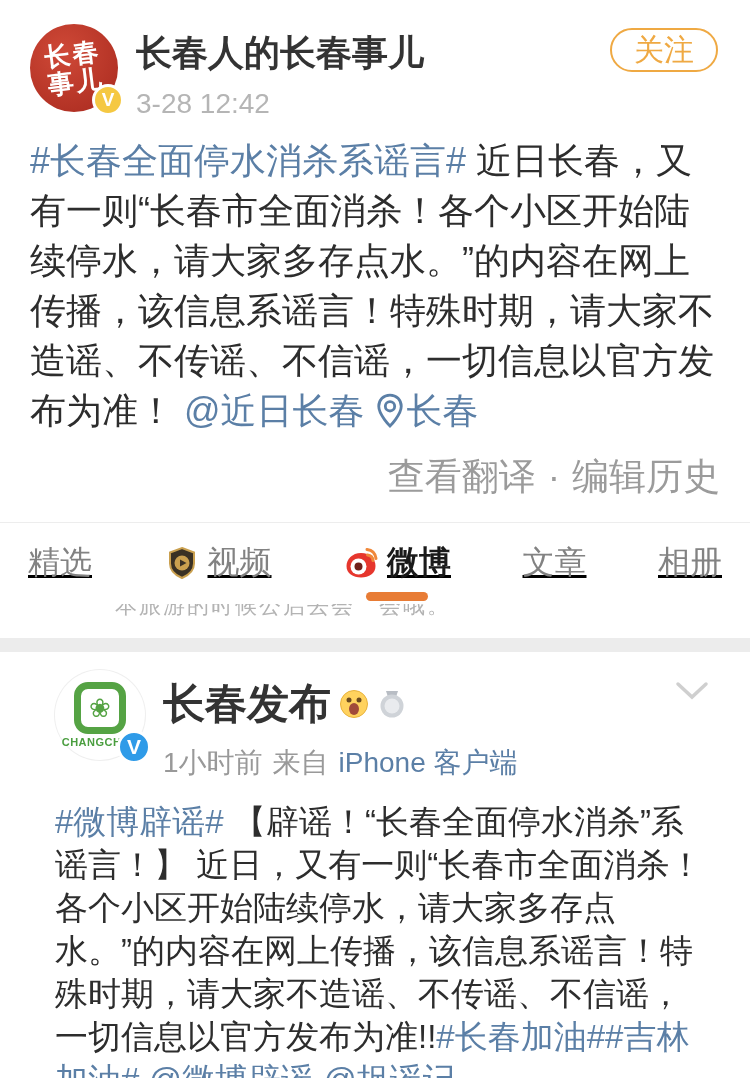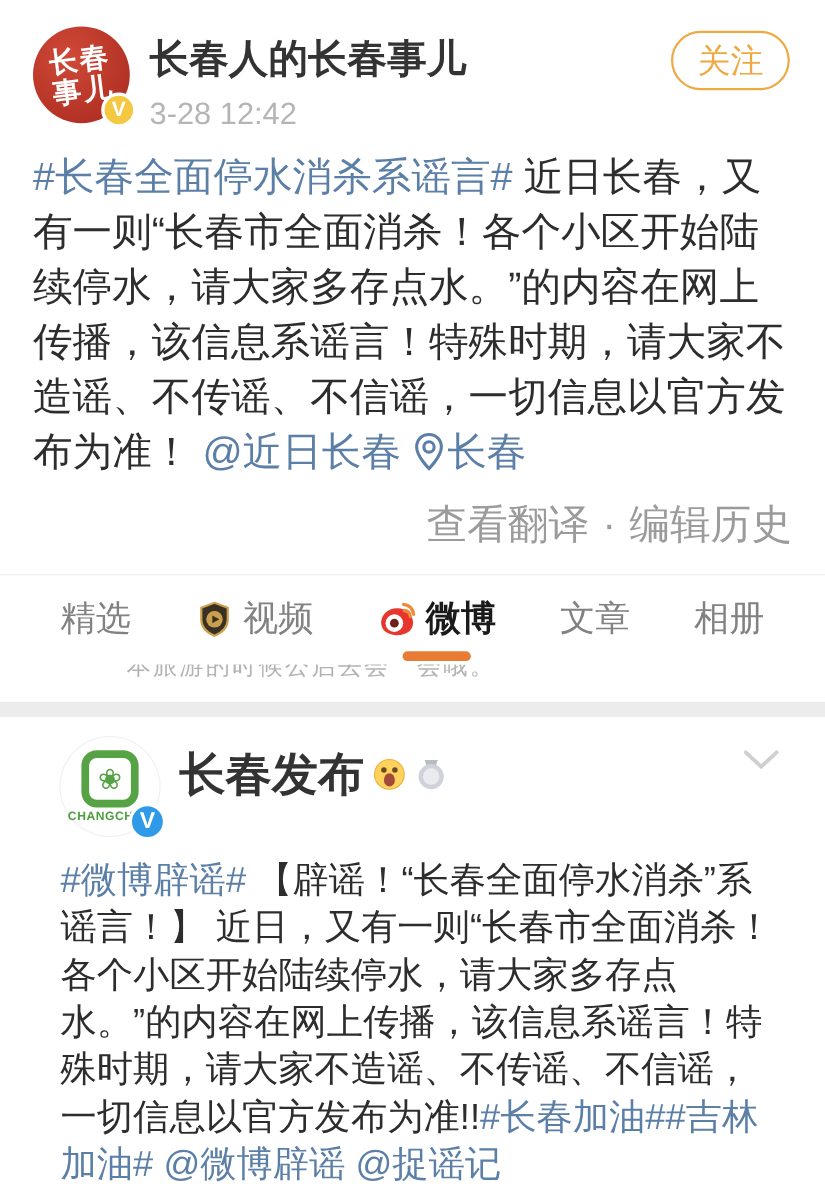--- a/index.html
+++ b/index.html
@@ -13,34 +13,34 @@
              position:relative; flex:none; }
   .avatar1-text { position:absolute; inset:0; display:flex; flex-direction:column;
                   align-items:center; justify-content:center; color:#fff; font-weight:bold;
                   font-size:26px; line-height:28px; transform:rotate(-7deg); letter-spacing:2px; }
   .badge-gold { position:absolute; right:-6px; bottom:-4px; width:32px; height:32px;
                 border-radius:50%; background:#f5c842; color:#fff; font-size:19px; font-weight:bold;
                 display:flex; align-items:center; justify-content:center; border:3px solid #fff; }
   .p1-info { margin-left:18px; padding-top:5px; }
   .p1-name { font-size:36px; font-weight:bold; color:#333; }
   .p1-time { font-size:28px; color:#b5b5b5; margin-top:10px; }
-  .follow-btn { margin-left:auto; min-width:100px; height:54px; border:2px solid #efa943;
+  .follow-btn { margin-left:auto; min-width:100px; height:44px; border:2px solid #efa943;
                 border-radius:28px; color:#efa943; font-size:30px; background:#fff;
                 display:flex; align-items:center; justify-content:center; margin-top:4px; padding:0 22px; }
 
   
   .p1-body { margin:16px 30px 0; font-size:36px; line-height:50px; color:#2d2d2d; }
   .link { color:#5b7fa6; }
   .loc { white-space:nowrap; }
   .pin-icon { display:inline-block; width:30px; height:38px; vertical-align:-7px; margin:0 2px 0 10px; }
   .p1-meta { margin:16px 30px 16px; font-size:37px; color:#9b9b9b; display:flex; gap:12px; align-items:center;justify-content:flex-end; }
 
   
   .tabbar { margin-top:20px; border-top:1px solid #ededed; display:flex; align-items:center;
-            justify-content:space-between; padding:16px 55px 0; height:64px; }
+            justify-content:space-between; padding:16px 28px 0; height:64px;text-decoration:underline; }
   .tab { display:flex; align-items:center; gap:8px; font-size:32px; color:#828282; position:relative; }
   .tab.active { color:#1a1a1a; font-weight:bold; }
   .tab-ico { width:36px; height:36px; display:inline-block; }
   .indicator { position:absolute; left:50%; transform:translateX(-50%); bottom:-16px;
                width:62px; height:9px; border-radius:5px; background:#e87c35; }
 
   
   .clipped-row { height:22px; overflow:hidden; margin-top:18px; }
   .clipped-row span { display:block; margin-top:-13px; font-size:22px; color:#b3b3b3;
                       padding-left:115px; letter-spacing:2px; }
@@ -149,20 +149,25 @@
                 <circle cx="10" cy="11" r="2.5" fill="#6b4a1f"></circle>
                 <circle cx="20" cy="11" r="2.5" fill="#6b4a1f"></circle>
                 <ellipse cx="15" cy="20" rx="5" ry="6" fill="#a14a3a"></ellipse>
               </svg></span>
           <span class="mini-emoji"><svg viewBox="0 0 30 30" width="30" height="30">
                 <path d="M9 2 h12 l-2 6 h-8z" fill="#b8bdc4"></path>
                 <circle cx="15" cy="17" r="11.5" fill="#cfd3d8"></circle>
                 <circle cx="15" cy="17" r="7.5" fill="#e9ebee"></circle>
               </svg></span>
         </div>
+        <div class="p2-time-row">
+          <span>1小时前</span>
+          <span>来自</span>
+          <span class="link">iPhone 客户端</span>
+        </div>
       </div>
       <span class="chev-down"><svg viewBox="0 0 36 24" width="36" height="24">
             <path d="M4 4 l14 13 L32 4" stroke="#cfcfcf" stroke-width="3.5" fill="none" stroke-linecap="round"></path>
           </svg></span>
     </div>
 
     <div class="p2-body"><span class="link">#微博辟谣#</span><span> 【辟谣！“长春全面停水消杀”系谣言！】 近日，又有一则“长春市全面消杀！各个小区开始陆续停水，请大家多存点水。”的内容在网上传播，该信息系谣言！特殊时期，请大家不造谣、不传谣、不信谣，一切信息以官方发布为准!!</span><span class="link">#长春加油#</span><span class="link">#吉林加油#</span><span class="link"> @微博辟谣</span><span class="link"> @捉谣记</span></div>
 
   </div>
 

